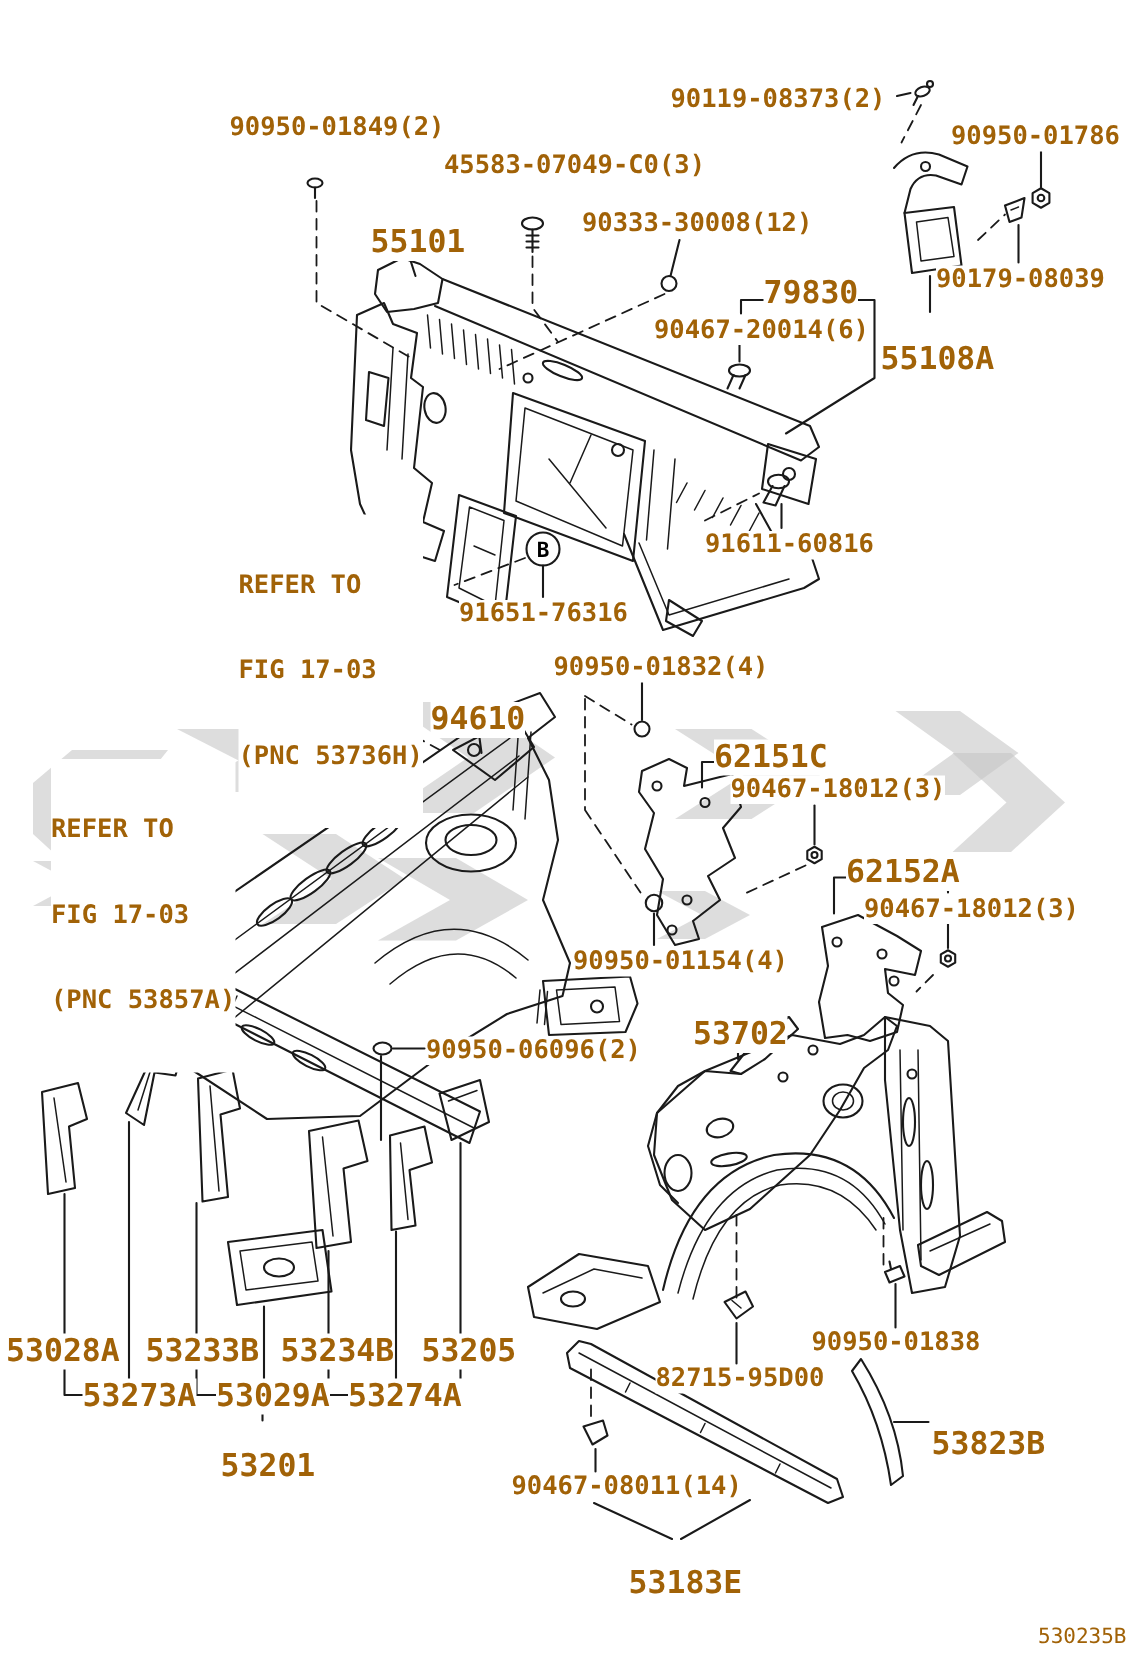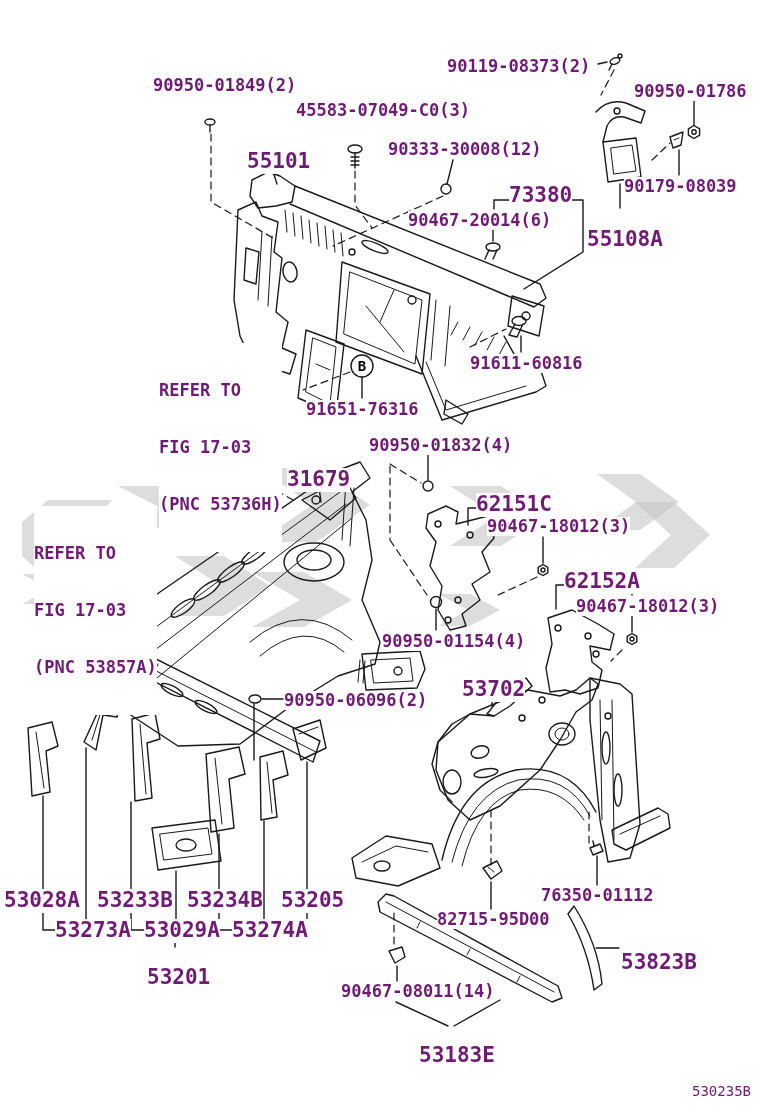--- a/index.html
+++ b/index.html
@@ -1,19 +1,19 @@
 <!DOCTYPE html>
 <html><head>
 <meta charset="utf-8">
 <style>
   html,body{margin:0;padding:0;background:#fff;}
   #stage{position:relative;width:760px;height:1112px;background:#fff;overflow:hidden;
          font-family:"DejaVu Sans Mono",monospace;}
   #art{position:absolute;left:0;top:0;z-index:1;}
-  .lbl{position:absolute;z-index:3;color:#701a75;background:#fff;white-space:pre;
+  .lbl{position:absolute;z-index:3;color:#a16207;background:#fff;white-space:pre;
        font:bold 17px "DejaVu Sans Mono",monospace;line-height:1.12;}
   .big{font-size:21px;margin-top:18px;}
   .corner{font-weight:normal;font-size:14px;text-align:right;}
   .art path,.art line,.art circle,.art ellipse,.art polyline{
        fill:none;stroke:#1a1a1a;stroke-width:1.4;stroke-linecap:round;stroke-linejoin:round;}
   .art .thin{stroke-width:1;}
   .art .dash{stroke-dasharray:7 5;stroke-width:1.2;}
   .wm path{fill:#c6c6c6;opacity:.6;stroke:none;}
   .btxt{font:bold 14px "DejaVu Sans Mono",monospace;fill:#000;stroke:none;}
 </style>
@@ -273,52 +273,52 @@
     <path class="dash" d="M491,810 L491,865"></path>
         <path d="M491,882 L491,909"></path>
     <path d="M596,948 L619,948"></path>
     <path class="dash" d="M394,913 L394,949"></path>
         <path d="M397,966 L397,981"></path>
     <path d="M396,1002 L448,1026 M500,1000 L454,1026"></path>
   </g>
 </svg>
 
   <div class="lbl big" style="left:247px;top:132px">55101</div>
-  <div class="lbl big" style="left:509px;top:166px">73380</div>
+  <div class="lbl big" style="left:509px;top:166px">79830</div>
   <div class="lbl big" style="left:587px;top:210px">55108A</div>
-  <div class="lbl big" style="left:287px;top:450px">31679</div>
+  <div class="lbl big" style="left:287px;top:450px">94610</div>
   <div class="lbl big" style="left:476px;top:475px">62151C</div>
   <div class="lbl big" style="left:564px;top:552px">62152A</div>
   <div class="lbl big" style="left:462px;top:660px">53702</div>
   <div class="lbl big" style="left:4px;top:871px">53028A</div>
   <div class="lbl big" style="left:97px;top:871px">53233B</div>
   <div class="lbl big" style="left:187px;top:871px">53234B</div>
   <div class="lbl big" style="left:281px;top:871px">53205</div>
   <div class="lbl big" style="left:55px;top:901px">53273A</div>
   <div class="lbl big" style="left:144px;top:901px">53029A</div>
   <div class="lbl big" style="left:232px;top:901px">53274A</div>
   <div class="lbl big" style="left:147px;top:948px">53201</div>
   <div class="lbl big" style="left:621px;top:933px">53823B</div>
   <div class="lbl big" style="left:419px;top:1026px">53183E</div>
 
   <div class="lbl" style="left:153px;top:76px">90950-01849(2)</div>
   <div class="lbl" style="left:447px;top:57px">90119-08373(2)</div>
   <div class="lbl" style="left:296px;top:101px">45583-07049-C0(3)</div>
   <div class="lbl" style="left:634px;top:82px">90950-01786</div>
   <div class="lbl" style="left:388px;top:140px">90333-30008(12)</div>
   <div class="lbl" style="left:624px;top:177px">90179-08039</div>
-  <div class="lbl" style="left:408px;top:211px">90467-20014(6)</div>
+  <div class="lbl" style="left:436px;top:211px">90467-20014(6)</div>
   <div class="lbl" style="left:470px;top:354px">91611-60816</div>
   <div class="lbl" style="left:306px;top:400px">91651-76316</div>
   <div class="lbl" style="left:369px;top:436px">90950-01832(4)</div>
   <div class="lbl" style="left:487px;top:517px">90467-18012(3)</div>
   <div class="lbl" style="left:576px;top:597px">90467-18012(3)</div>
   <div class="lbl" style="left:382px;top:632px">90950-01154(4)</div>
   <div class="lbl" style="left:284px;top:691px">90950-06096(2)</div>
-  <div class="lbl" style="left:541px;top:886px">76350-01112</div>
+  <div class="lbl" style="left:541px;top:886px">90950-01838</div>
   <div class="lbl" style="left:437px;top:910px">82715-95D00</div>
   <div class="lbl" style="left:341px;top:982px">90467-08011(14)</div>
 
   <div class="lbl" style="left:159px;top:343px">
     <div>REFER TO</div>
     <div>FIG 17-03</div>
     <div>(PNC 53736H)</div>
   </div>
   <div class="lbl" style="left:34px;top:506px">
     <div>REFER TO</div>

